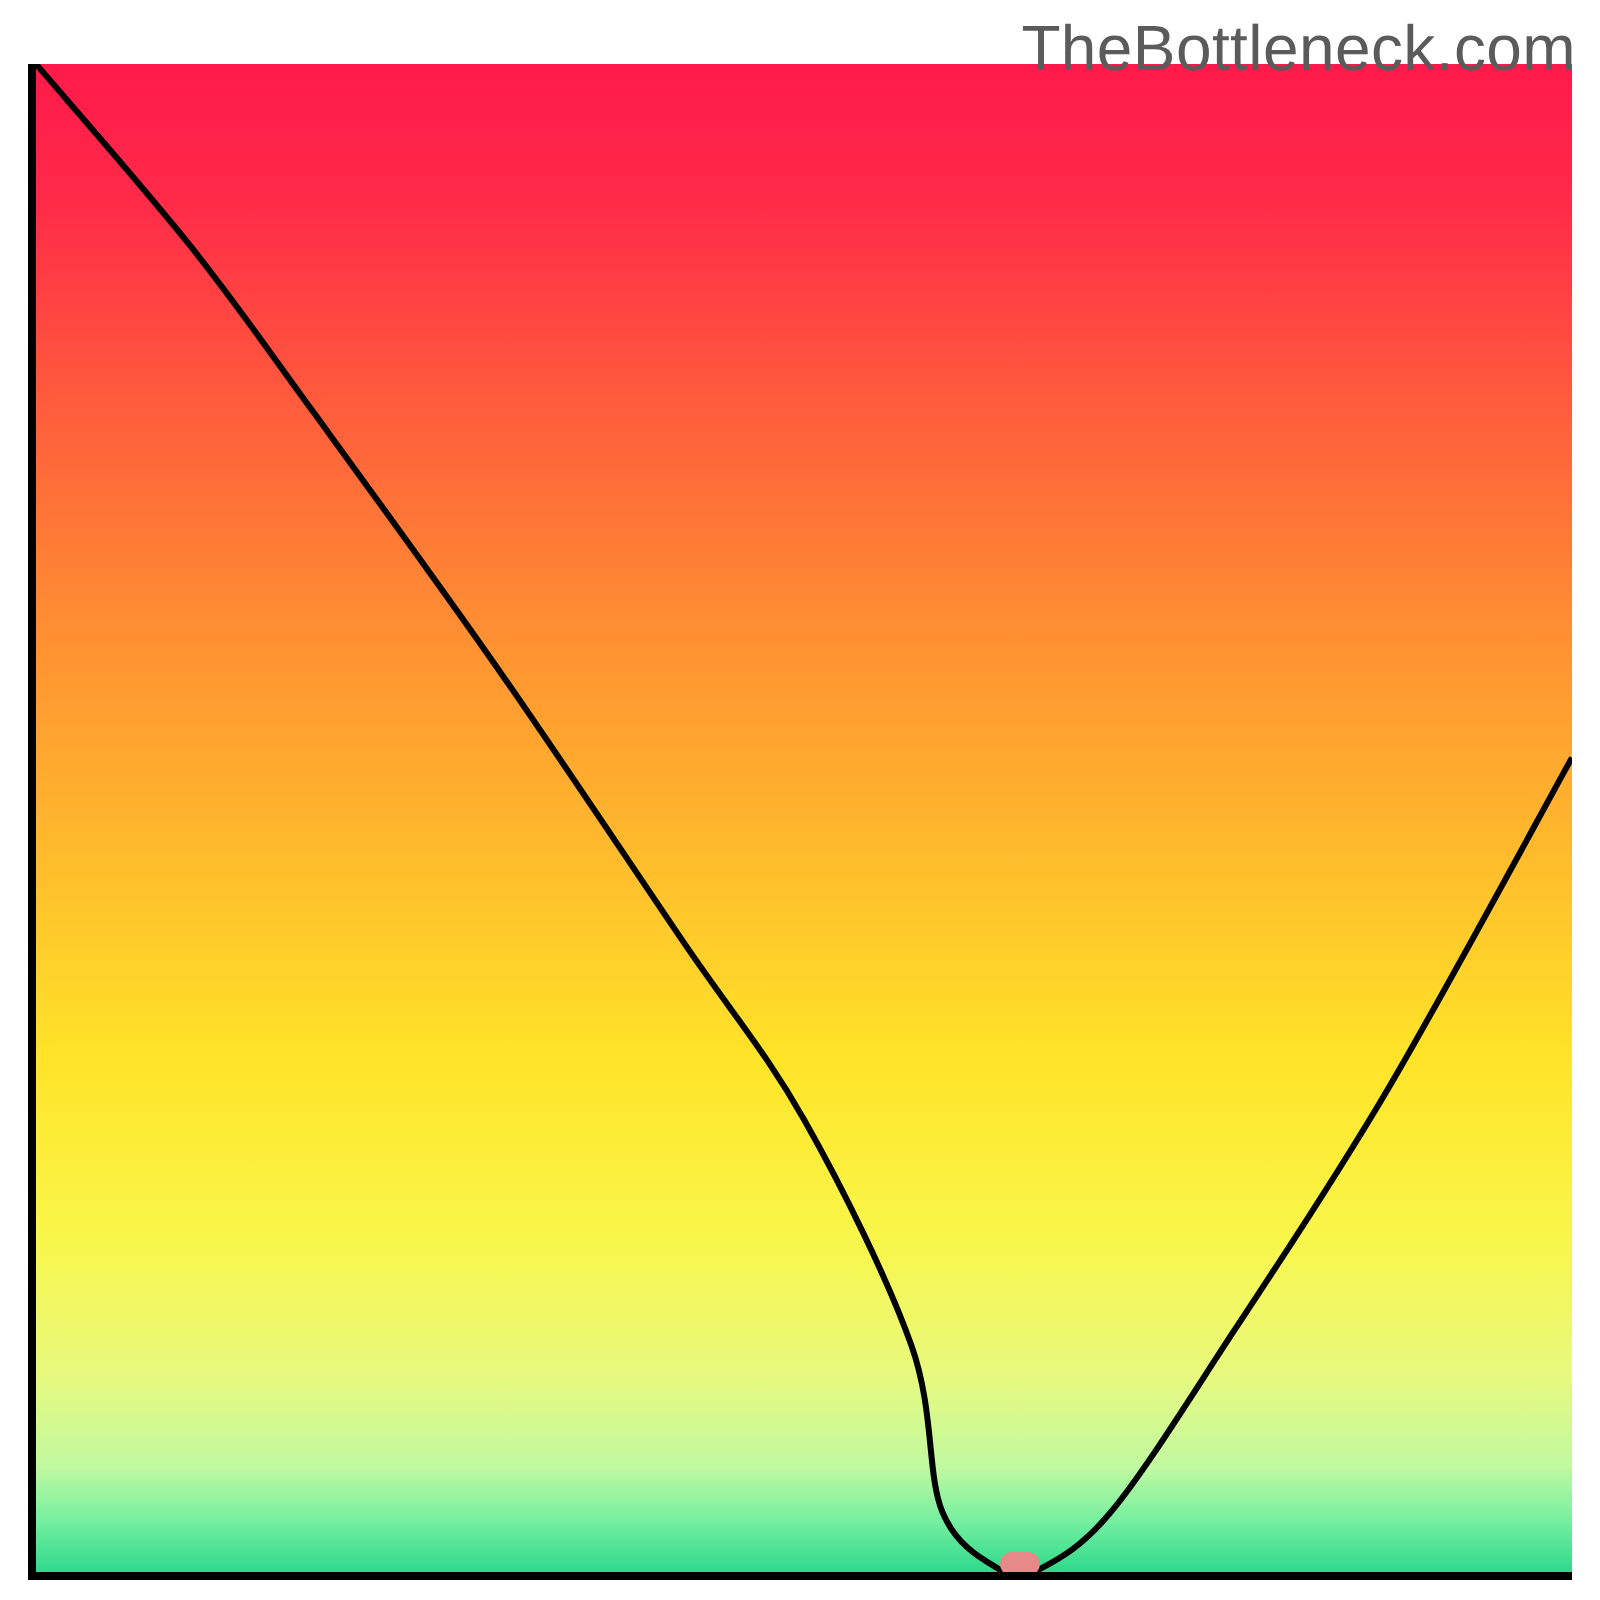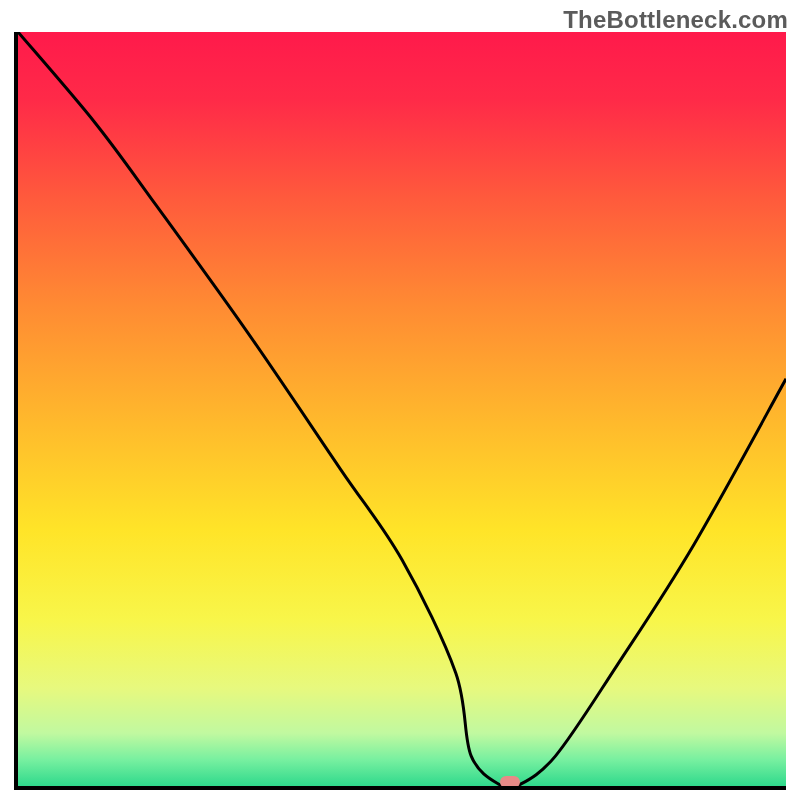--- a/index.html
+++ b/index.html
@@ -12,22 +12,22 @@
   }
   .wrap {
     position: relative;
     width: 800px;
     height: 800px;
   }
   .watermark {
     position: absolute;
     top: 6px;
     right: 12px;
-    font-size: 24px;
-    font-weight: 700;
+    font-size: 32px;
+    font-weight: 400;
     color: #5b5b5b;
     letter-spacing: 0.2px;
     z-index: 10;
   }
   .plot {
     position: absolute;
     left: 14px;
     top: 32px;
     width: 772px;
     height: 758px;

